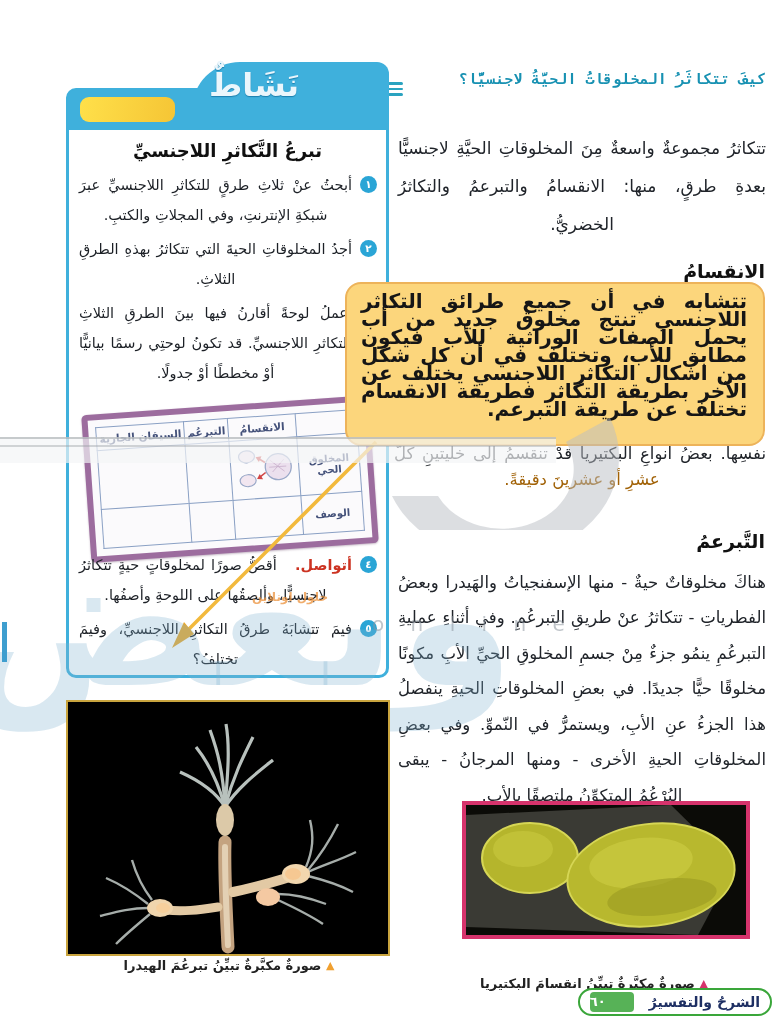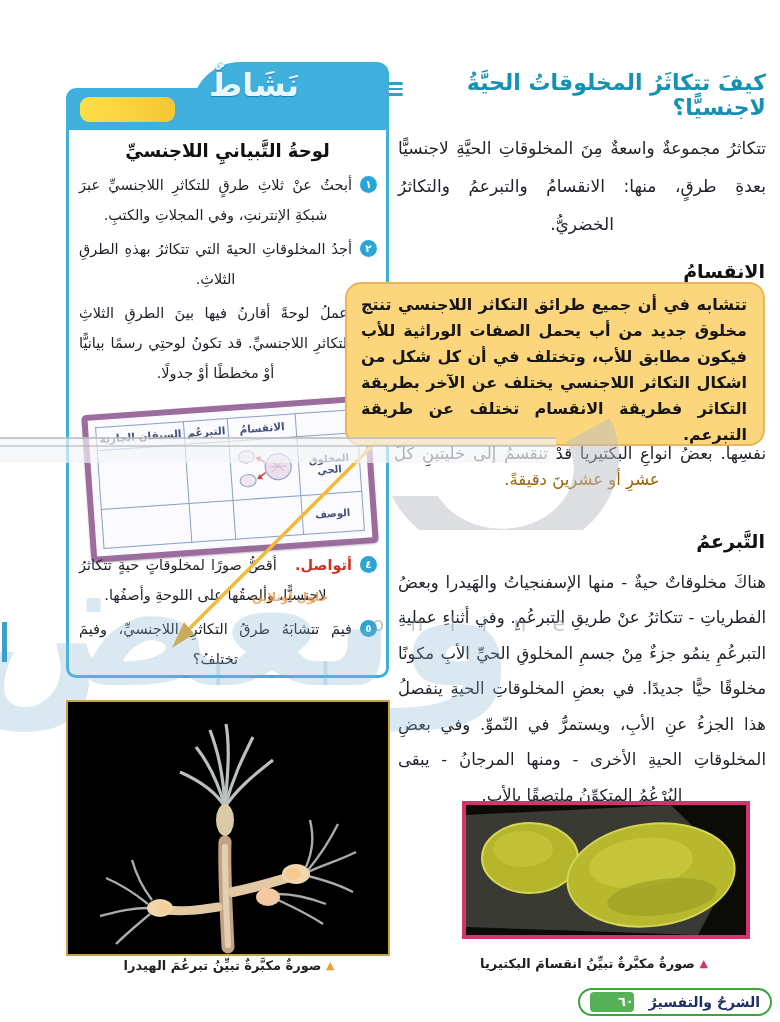--- a/index.html
+++ b/index.html
@@ -5,22 +5,22 @@
   html,body{margin:0;padding:0;}
   body{
     width:780px;height:1022px;position:relative;overflow:hidden;
     background:#ffffff;
     font-family:"DejaVu Sans","Liberation Sans",sans-serif;
   }
   .abs{position:absolute;}
   
   .main-heading{
     right:14px;top:70px;width:370px;
-    color:#1791b2;font-size:22px;font-weight:bold;
-    direction:rtl;text-align:right;z-index:1;
+    color:#1791b2;font-size:15px;font-weight:bold;
+    direction:rtl;text-align:right;z-index:1;font-family:Liberation Mono, monospace;
   }
   .menu-lines{left:388px;top:82px;z-index:1;}
   .menu-lines div{width:15px;height:2.6px;background:#2aa3c0;margin-bottom:3px;border-radius:2px;}
   .intro{
     left:398px;top:112px;width:368px;
     font-size:17px;line-height:38px;color:#20242a;
     direction:rtl;text-align:justify;text-align-last:center;z-index:1;
   }
   .sec-head{right:15px;color:#111;font-size:19px;font-weight:bold;direction:rtl;z-index:1;}
   .frag1{
@@ -31,21 +31,21 @@
   .para2{
     left:398px;top:548px;width:368px;
     font-size:16.5px;line-height:35.5px;color:#20242a;
     direction:rtl;text-align:justify;text-align-last:center;z-index:1;
   }
   
   .callout{
     left:345px;top:282px;width:420px;height:164px;box-sizing:border-box;
     background:#fcd67c;border:2px solid #edb35a;border-radius:16px;
     padding:8px 16px 8px 14px;z-index:4;
-    font-size:16px;line-height:26px;font-weight:bold;color:#161616;
+    font-size:20px;line-height:18px;font-weight:bold;color:#161616;
     direction:rtl;text-align:justify;text-align-last:right;
   }
   
   .act-box{left:66px;top:88px;width:323px;height:590px;box-sizing:border-box;
     border:3px solid #3fb0dc;border-radius:10px;background:#fff;z-index:1;}
   .act-tab{left:192px;top:62px;width:197px;height:68px;background:#3fb0dc;
     border-radius:48px 12px 0 0;z-index:2;}
   .act-band{left:66px;top:90px;width:323px;height:40px;background:#3fb0dc;
     border-radius:10px 10px 0 0;z-index:2;}
   .act-yellow{left:80px;top:97px;width:95px;height:25px;border-radius:9px;
@@ -72,32 +72,32 @@
   .sketch .rowlabel{width:56px;font-size:10px;}
   .sketch .cell-draw{height:56px;}
   .sketch .desc-row td{height:36px;}
   
   .fig-hydra{left:66px;top:700px;width:324px;height:256px;box-sizing:border-box;
     border:2px solid #c9a43e;background:#000;z-index:9;}
   .fig-yeast{left:462px;top:801px;width:288px;height:138px;box-sizing:border-box;
     border:4px solid #d6336c;background:#0b0b07;z-index:9;}
   .caption{direction:rtl;text-align:center;font-size:13px;font-weight:bold;color:#222;z-index:9;}
   .cap1{left:76px;top:958px;width:306px;}
-  .cap2{left:424px;top:956px;width:340px;text-align:center;}
+  .cap2{left:424px;top:976px;width:340px;text-align:center;}
   .tri{font-size:11px;vertical-align:1px;}
   .tri-orange{color:#f0a030;}
   .tri-pink{color:#d6336c;}
   
   .footer-pill{left:578px;top:988px;width:194px;height:28px;box-sizing:border-box;
     border:2px solid #3aa63a;border-radius:14px;background:#fff;z-index:9;
     display:flex;flex-direction:row-reverse;align-items:center;justify-content:flex-start;
     padding:0 10px 0 6px;direction:ltr;}
   .footer-label{color:#1e2f63;font-size:14px;font-weight:bold;direction:rtl;margin-left:15px;}
   .page-badge{width:44px;height:20px;background:#57b257;border-radius:4px;color:#fff;
-    font-size:13px;font-weight:bold;text-align:right;line-height:20px;}
+    font-size:13px;font-weight:bold;text-align:left;line-height:20px;}
   .edge-dash{left:2px;top:622px;width:5px;height:40px;background:#3e9ecf;z-index:9;}
   
   .arrow-svg{left:158px;top:436px;z-index:5;}
   
   .wm{pointer-events:none;z-index:8;}
   .wm-band{left:0;top:437px;width:556px;height:24px;background:rgba(243,244,246,.68);
     border-top:2px solid rgba(150,155,160,.5);}
   .wm-band::after{content:"";position:absolute;left:0;top:6px;width:100%;height:2px;background:rgba(150,155,160,.4);}
   .wm-brand{left:215px;top:470px;width:300px;font-size:190px;line-height:300px;font-weight:bold;
     color:rgba(130,180,210,.30);direction:rtl;text-align:center;}
@@ -144,21 +144,21 @@
   <span class="tri tri-pink">▲</span>
   <span>صورةٌ مكبَّرةٌ تبيِّنُ انقسامَ البكتيريا</span>
 </div>
 
 <div class="abs act-tab"></div>
 <div class="abs act-band"></div>
 <div class="abs act-box"></div>
 <div class="abs act-yellow"></div>
 <div class="abs act-tab-label">نَشَاطٌ</div>
 
-<div class="abs act-title">لوحةُ التَّبيانيِ اللاجنسيِّ</div>
+<div class="abs act-title">تبرعُ التَّكاثرِ اللاجنسيِّ</div>
 
 <div class="abs act-items" style="top:170px;">
   <div class="item">
     <span class="num-circle">١</span>
     <span>أبحثُ عنْ ثلاثِ طرقٍ للتكاثرِ اللاجنسيِّ عبرَ شبكةِ الإنترنتِ، وفي المجلاتِ والكتبِ.</span>
   </div>
   <div class="item">
     <span class="num-circle">٢</span>
     <span>أجدُ المخلوقاتِ الحيةَ التي تتكاثرُ بهذهِ الطرقِ الثلاثِ.</span>
   </div>

